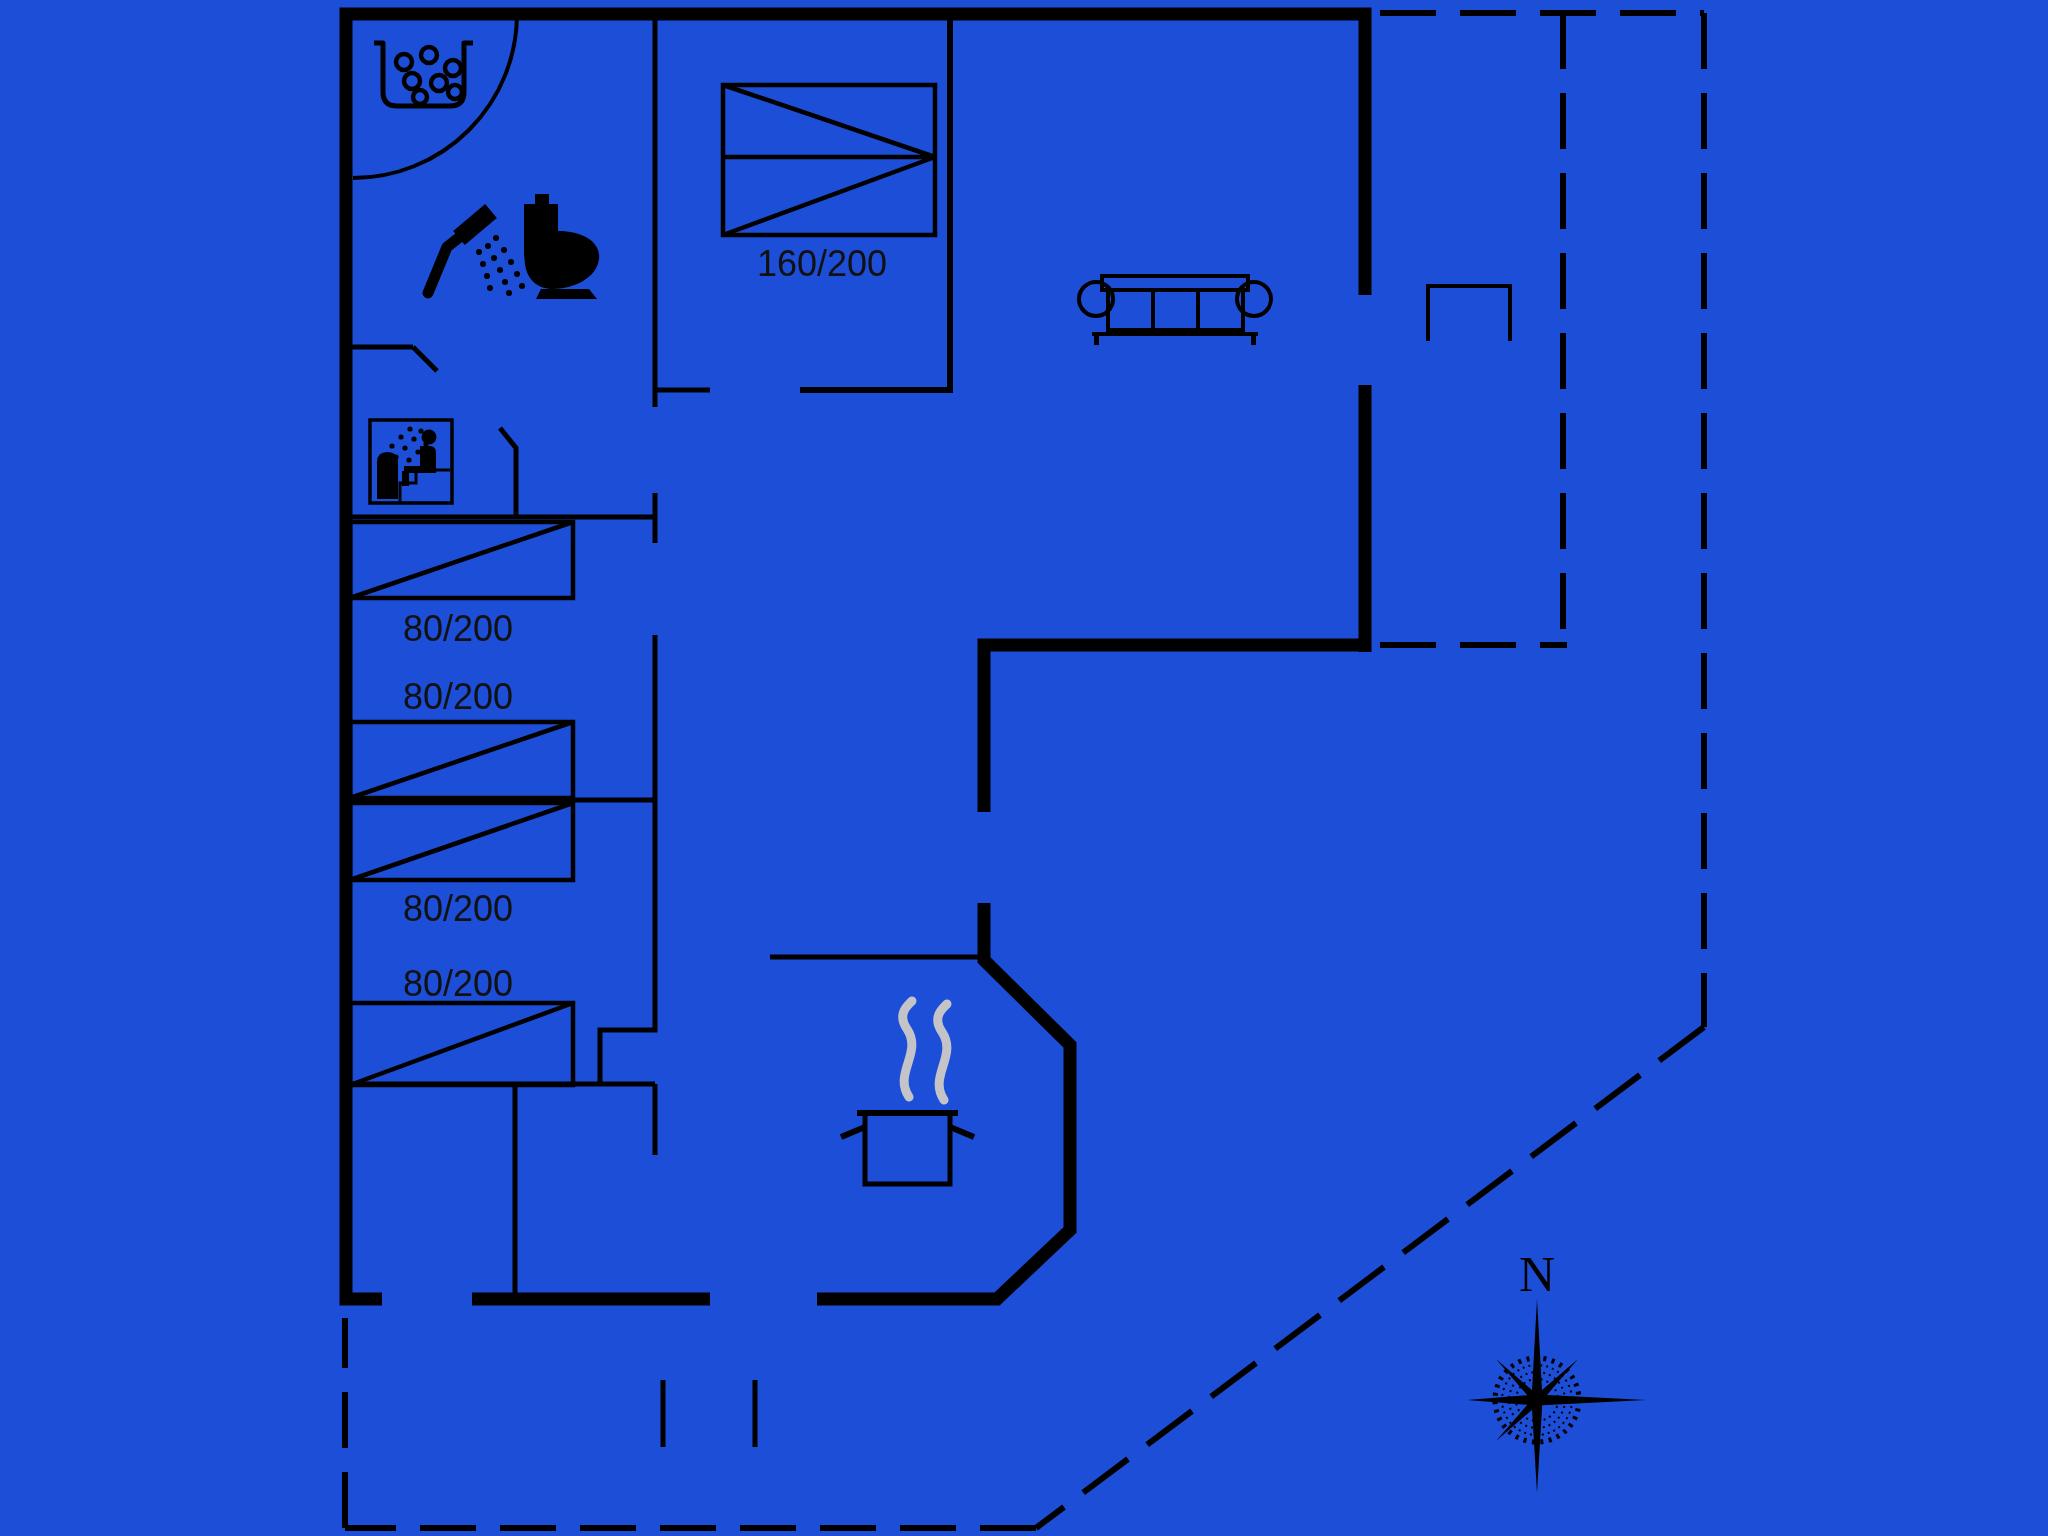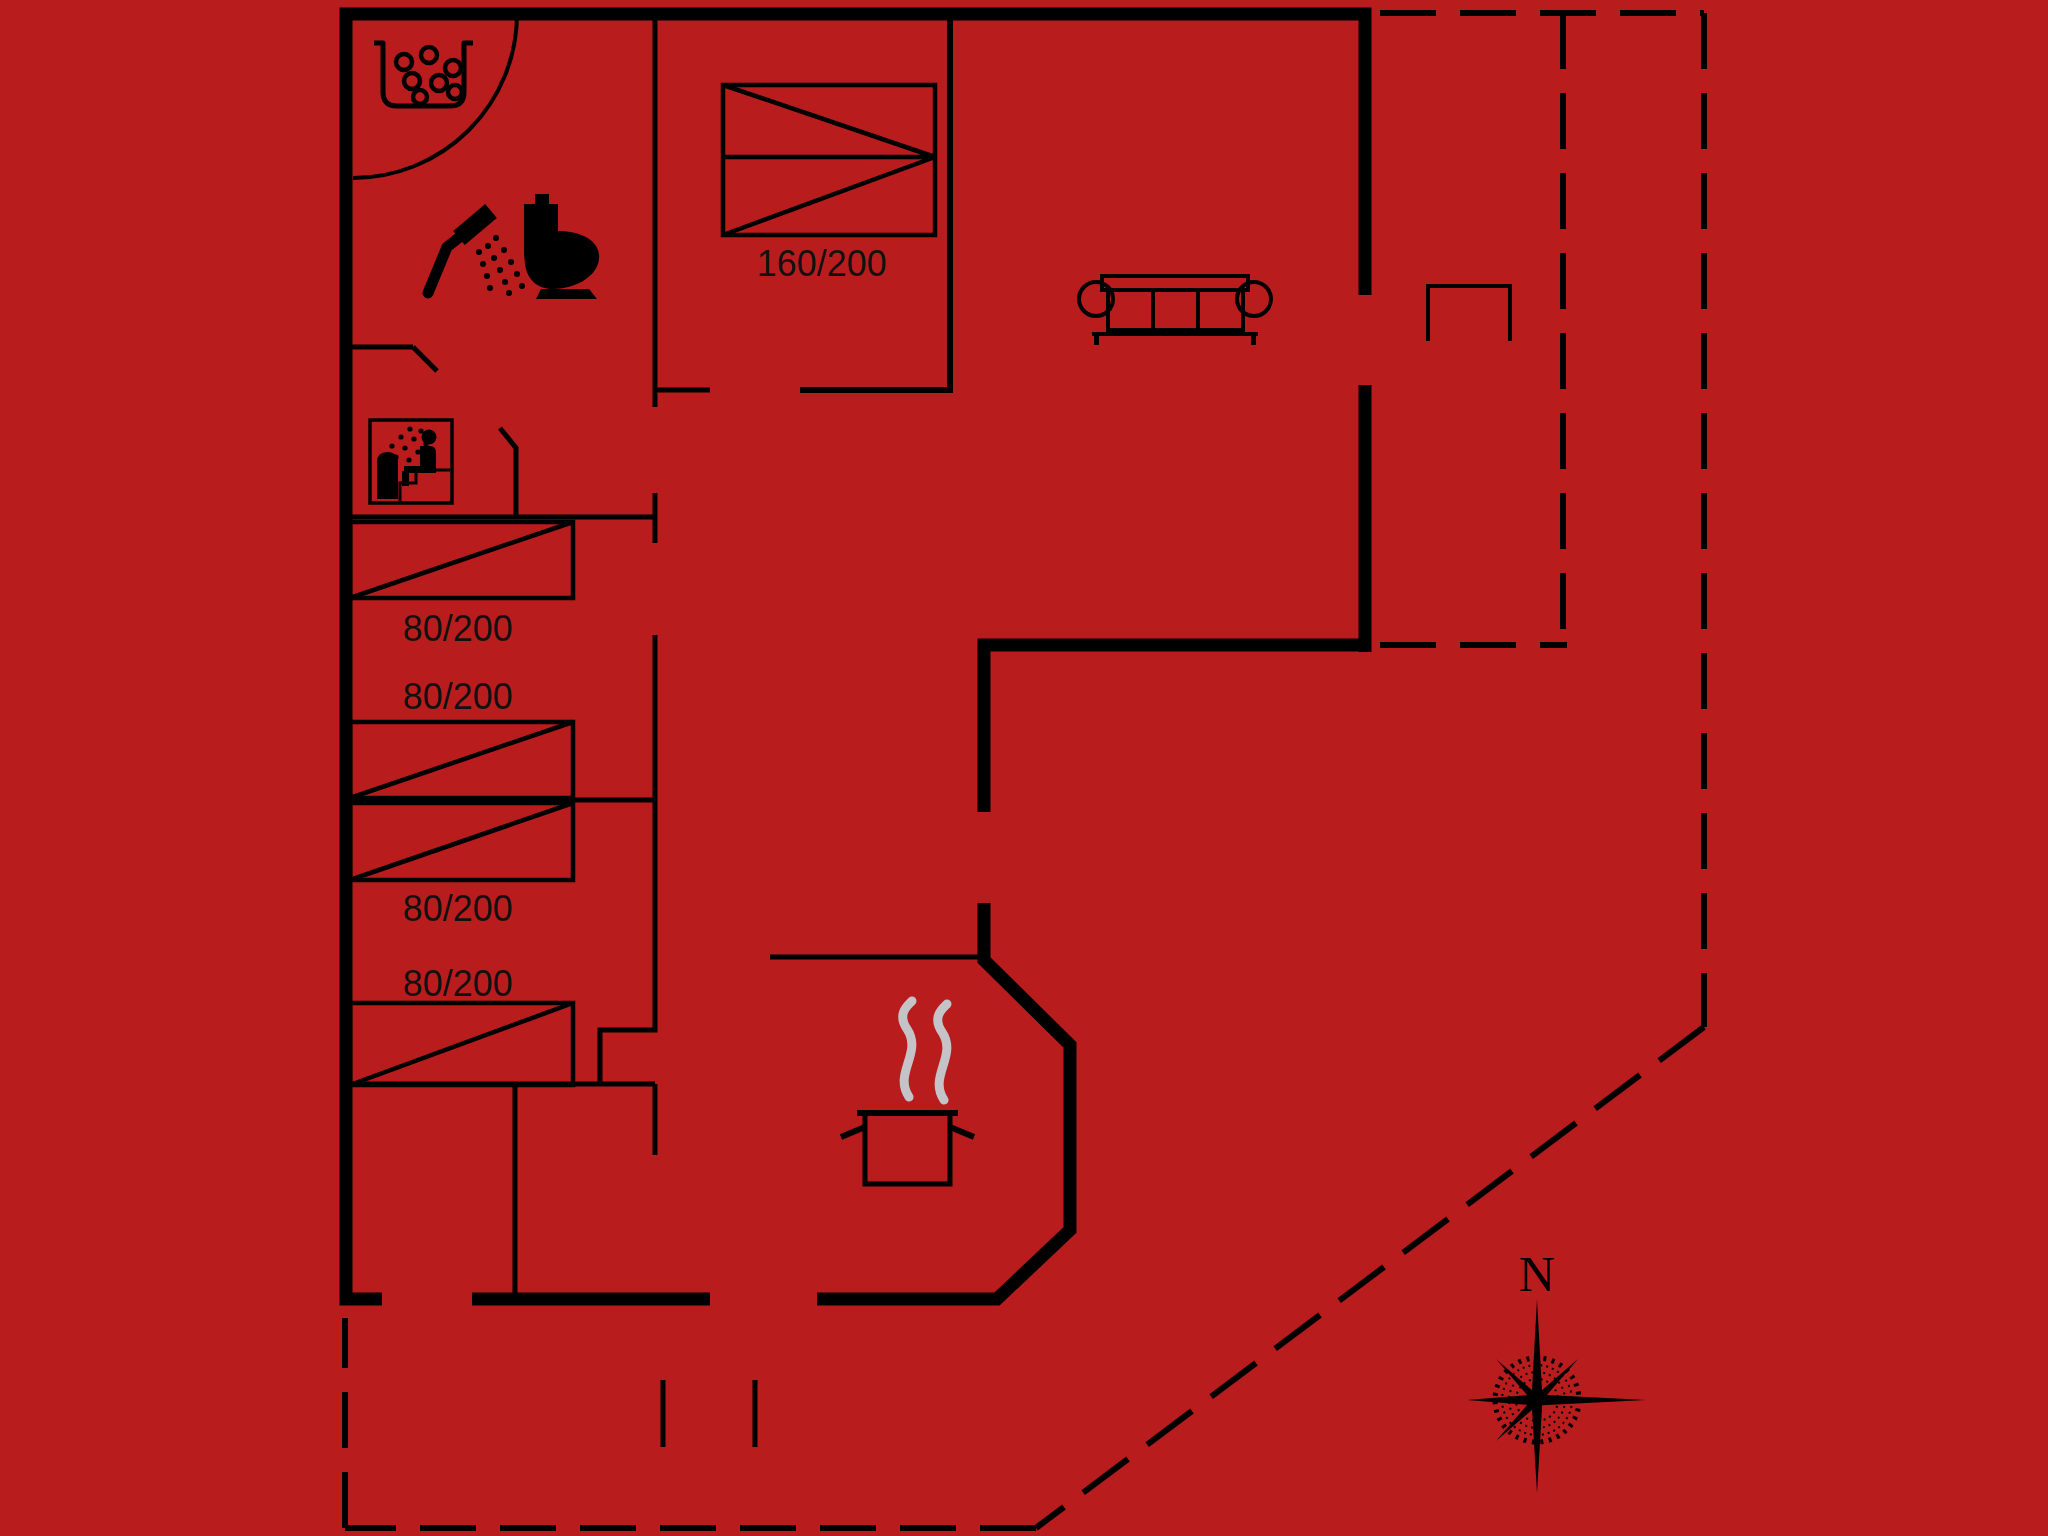--- a/index.html
+++ b/index.html
@@ -1,16 +1,16 @@
 <!DOCTYPE html>
 <html><head>
 <meta charset="utf-8">
 <style>
   html,body{margin:0;padding:0;background:#ffffff;}
-  .stage{position:relative;width:2048px;height:1536px;background:#b91c1c;overflow:hidden;}
+  .stage{position:relative;width:2048px;height:1536px;background:#1d4ed8;overflow:hidden;}
   svg{display:block;}
   .wall-ext{stroke:#000;stroke-width:13;fill:none;stroke-linecap:butt;stroke-linejoin:miter;}
   .wall-int{stroke:#000;stroke-width:5;fill:none;stroke-linecap:butt;}
   .wall-int6{stroke:#000;stroke-width:6;fill:none;stroke-linecap:butt;}
   .dash{stroke:#000;stroke-width:6;fill:none;stroke-dasharray:56 24;stroke-linecap:butt;}
   .thin{stroke:#000;stroke-width:4;fill:none;}
   .bed{stroke:#000;stroke-width:4.5;fill:none;}
   .bed-label{font-family:"Liberation Sans",sans-serif;font-size:36px;fill:#111;}
   .north-label{font-family:"Liberation Serif",serif;font-size:50px;fill:#000;}
   .icon-stroke{stroke:#000;fill:none;}

